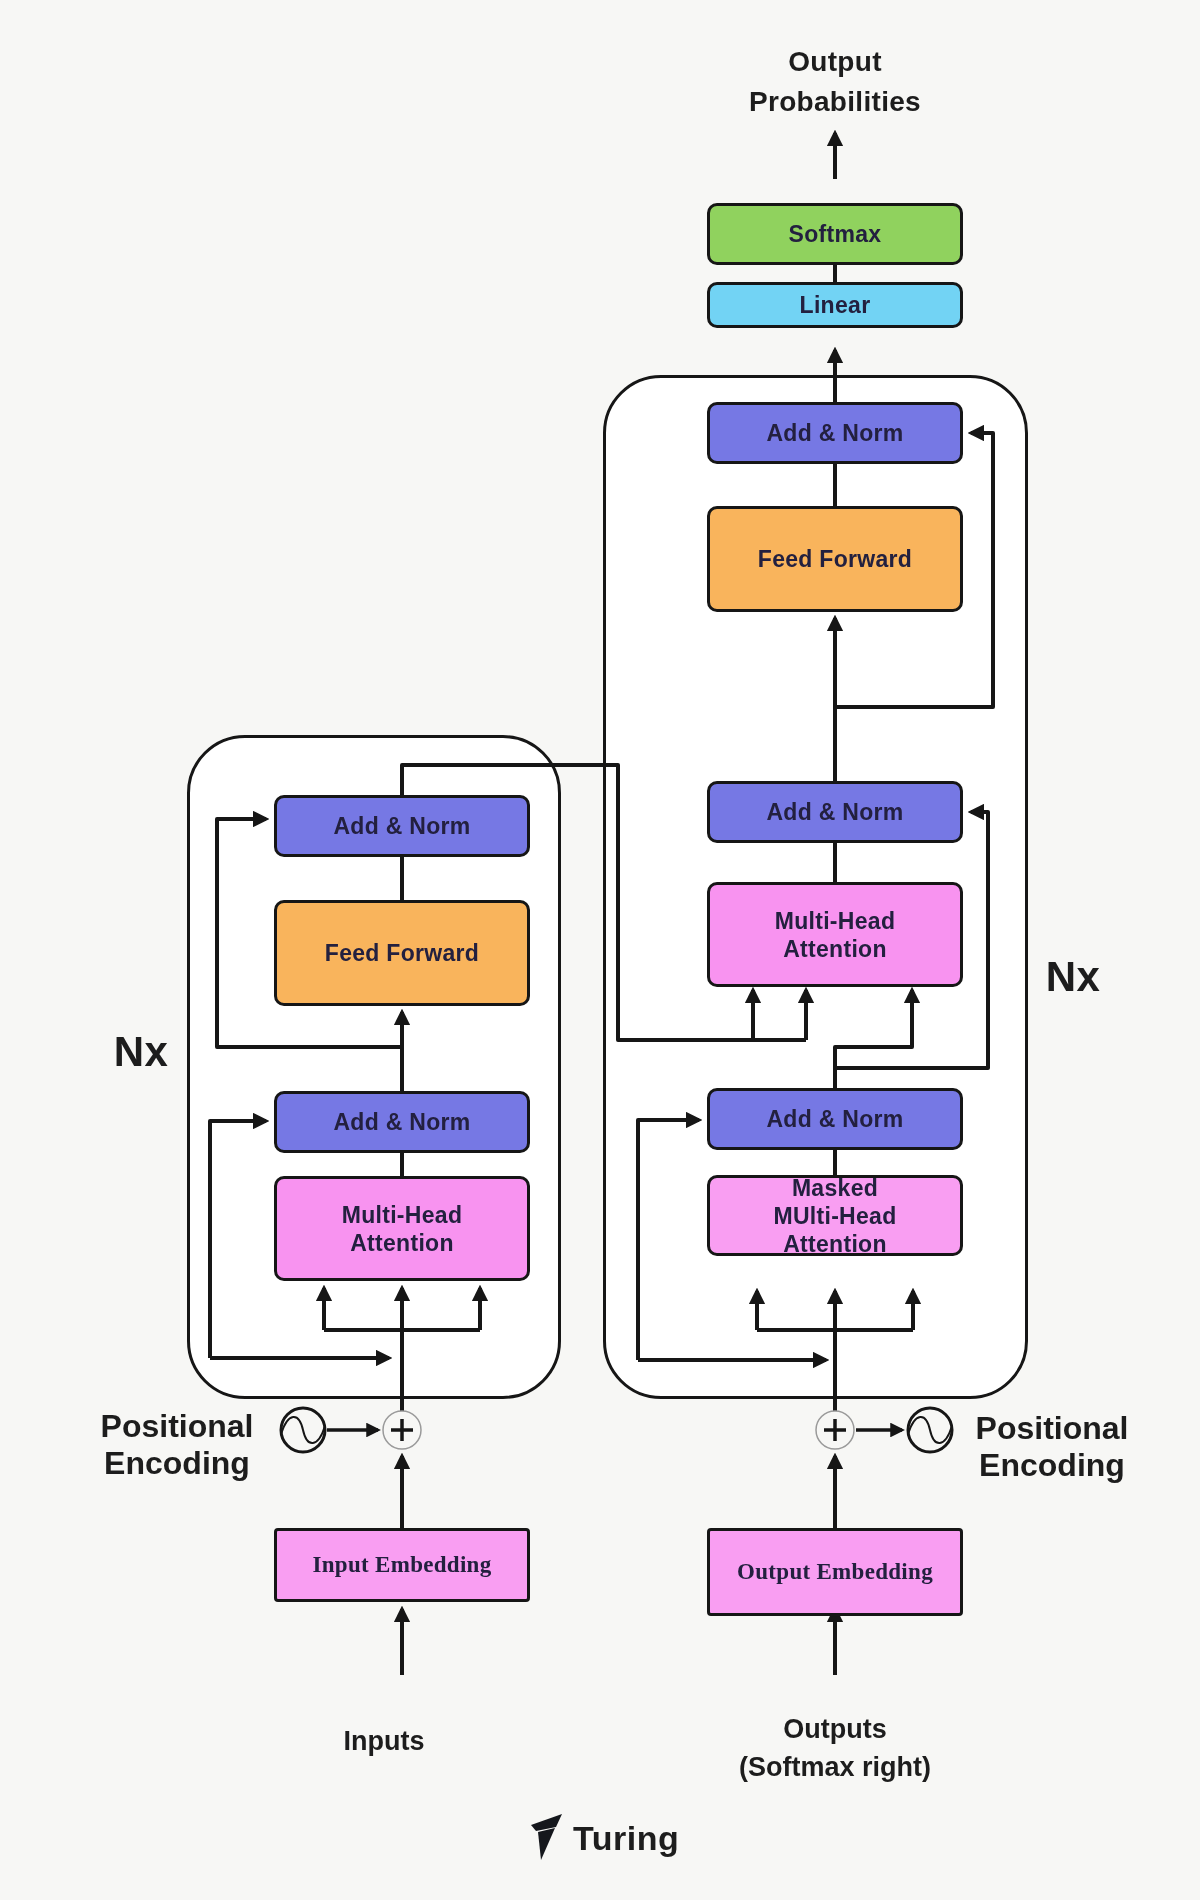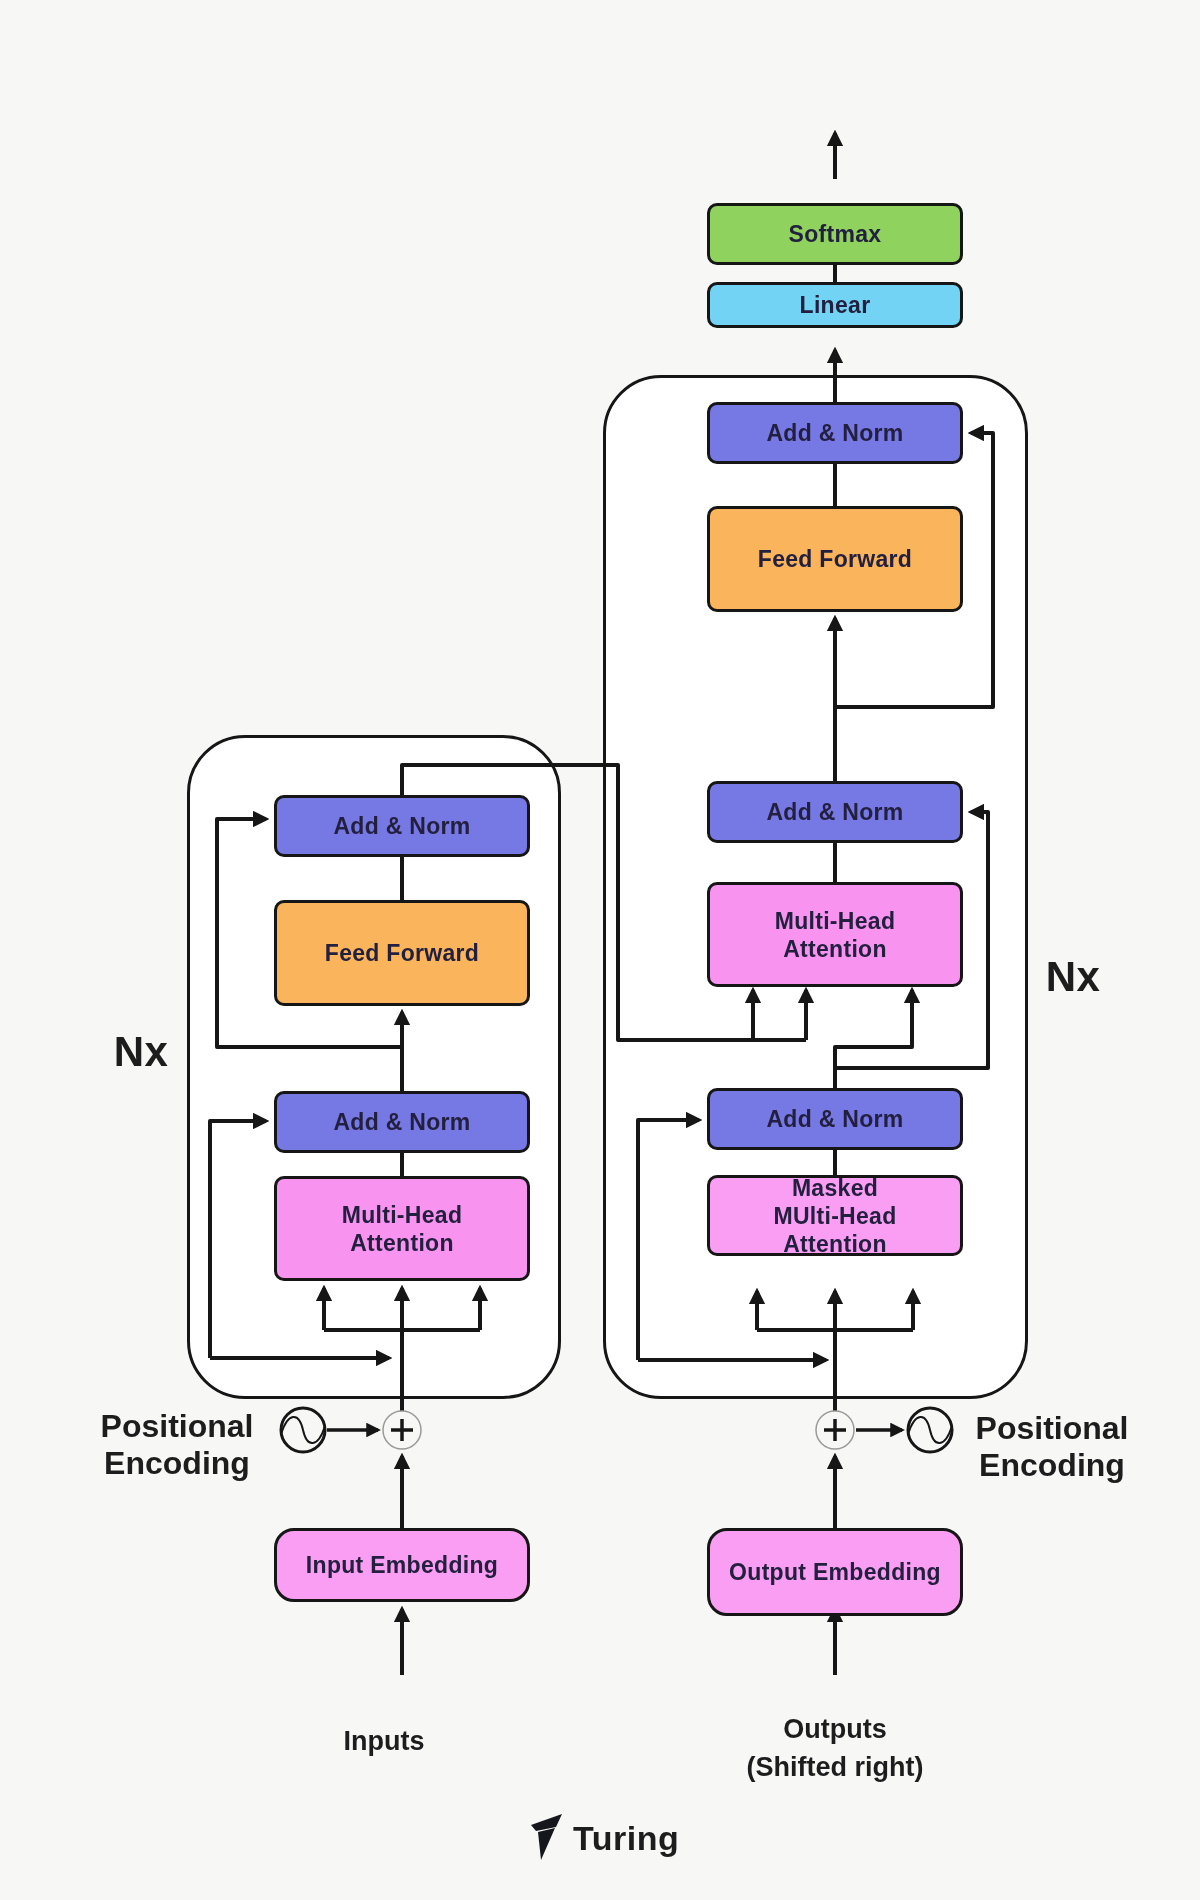--- a/index.html
+++ b/index.html
@@ -29,21 +29,21 @@
     letter-spacing:.3px;
     color:var(--boxText,#23203f);
     white-space:pre-line;
   }
   .purple{background:var(--purple,#7678e4);}
   .orange{background:var(--orange,#f9b45c);}
   .pink{background:var(--pink,#f893f0);}
   .pinkLight{background:var(--pinkLight,#f99ef2);}
   .green{background:var(--green,#90d25e);}
   .blue{background:var(--blue,#72d3f4);}
-  .embed{border-radius:20px;}
+  .embed{border-radius:4px;font-family:Liberation Serif, serif;}
   .label{
     position:absolute;z-index:3;
     text-align:center;white-space:pre-line;
     color:var(--labelText,#1d1d1d);
     font-weight:bold;
   }
   .title{font-size:28px;line-height:40px;letter-spacing:.3px;}
   .nx{font-size:42px;letter-spacing:.5px;}
   .posenc{font-size:32px;line-height:37px;}
   .ioLabel{font-size:27px;line-height:38px;}
@@ -122,20 +122,22 @@
       <circle cx="402" cy="1430" r="19" fill="#f7f7f5" stroke="#9a9a9a" stroke-width="1.5"></circle>
       <path d="M391,1430 H413 M402,1419 V1441" stroke="#161616" stroke-width="3.5" fill="none"></path>
 
       <circle cx="835" cy="1430" r="19" fill="#f7f7f5" stroke="#9a9a9a" stroke-width="1.5"></circle>
       <path d="M824,1430 H846 M835,1419 V1441" stroke="#161616" stroke-width="3.5" fill="none"></path>
       <circle cx="930" cy="1430" r="22" fill="#f7f7f5" stroke="#161616" stroke-width="3"></circle>
       <path d="M908,1434 C915,1412 926,1412 930,1430 C934,1448 945,1448 952,1426" fill="none" stroke="#161616" stroke-width="2"></path>
     </g>
   </svg>
 
+  <div class="label title" style="left:685px;top:42px;width:300px;">Output
+Probabilities</div>
 
   <div class="box green" style="left:707px;top:179px;width:256px;height:62px;margin-top:24px;">Softmax</div>
   <div class="box blue" style="left:707px;top:282px;width:256px;height:46px;">Linear</div>
   <div class="box purple" style="left:707px;top:402px;width:256px;height:62px;">Add &amp; Norm</div>
   <div class="box orange" style="left:707px;top:506px;width:256px;height:106px;">Feed Forward</div>
   <div class="box purple" style="left:707px;top:781px;width:256px;height:62px;">Add &amp; Norm</div>
   <div class="box pink" style="left:707px;top:882px;width:256px;height:105px;">Multi-Head
 Attention</div>
   <div class="box purple" style="left:707px;top:1088px;width:256px;height:62px;">Add &amp; Norm</div>
   <div class="box pinkLight" style="left:707px;top:1175px;width:256px;height:81px;">Masked
@@ -152,21 +154,21 @@
   <div class="box pinkLight embed" style="left:707px;top:1528px;width:256px;height:88px;">Output Embedding</div>
 
   <div class="label nx" style="left:101px;top:1028px;width:80px;">Nx</div>
   <div class="label nx" style="left:1033px;top:953px;width:80px;">Nx</div>
   <div class="label posenc" style="left:77px;top:1408px;width:200px;">Positional
 Encoding</div>
   <div class="label posenc" style="left:952px;top:1410px;width:200px;">Positional
 Encoding</div>
   <div class="label ioLabel" style="left:284px;top:1722px;width:200px;">Inputs</div>
   <div class="label ioLabel" style="left:705px;top:1710px;width:260px;">Outputs
-(Shifted right)</div>
+(Softmax right)</div>
 
   <div class="brand" style="left:529px;top:1812px;">
     <svg width="34" height="52" viewBox="0 0 34 52">
       <polygon points="2,13 33,2 27,15 7,19" fill="#15171c"></polygon>
       <polygon points="9,20 26,16 12,48" fill="#15171c"></polygon>
     </svg>
     <span class="brand-text">Turing</span>
   </div>
 
 </div>

